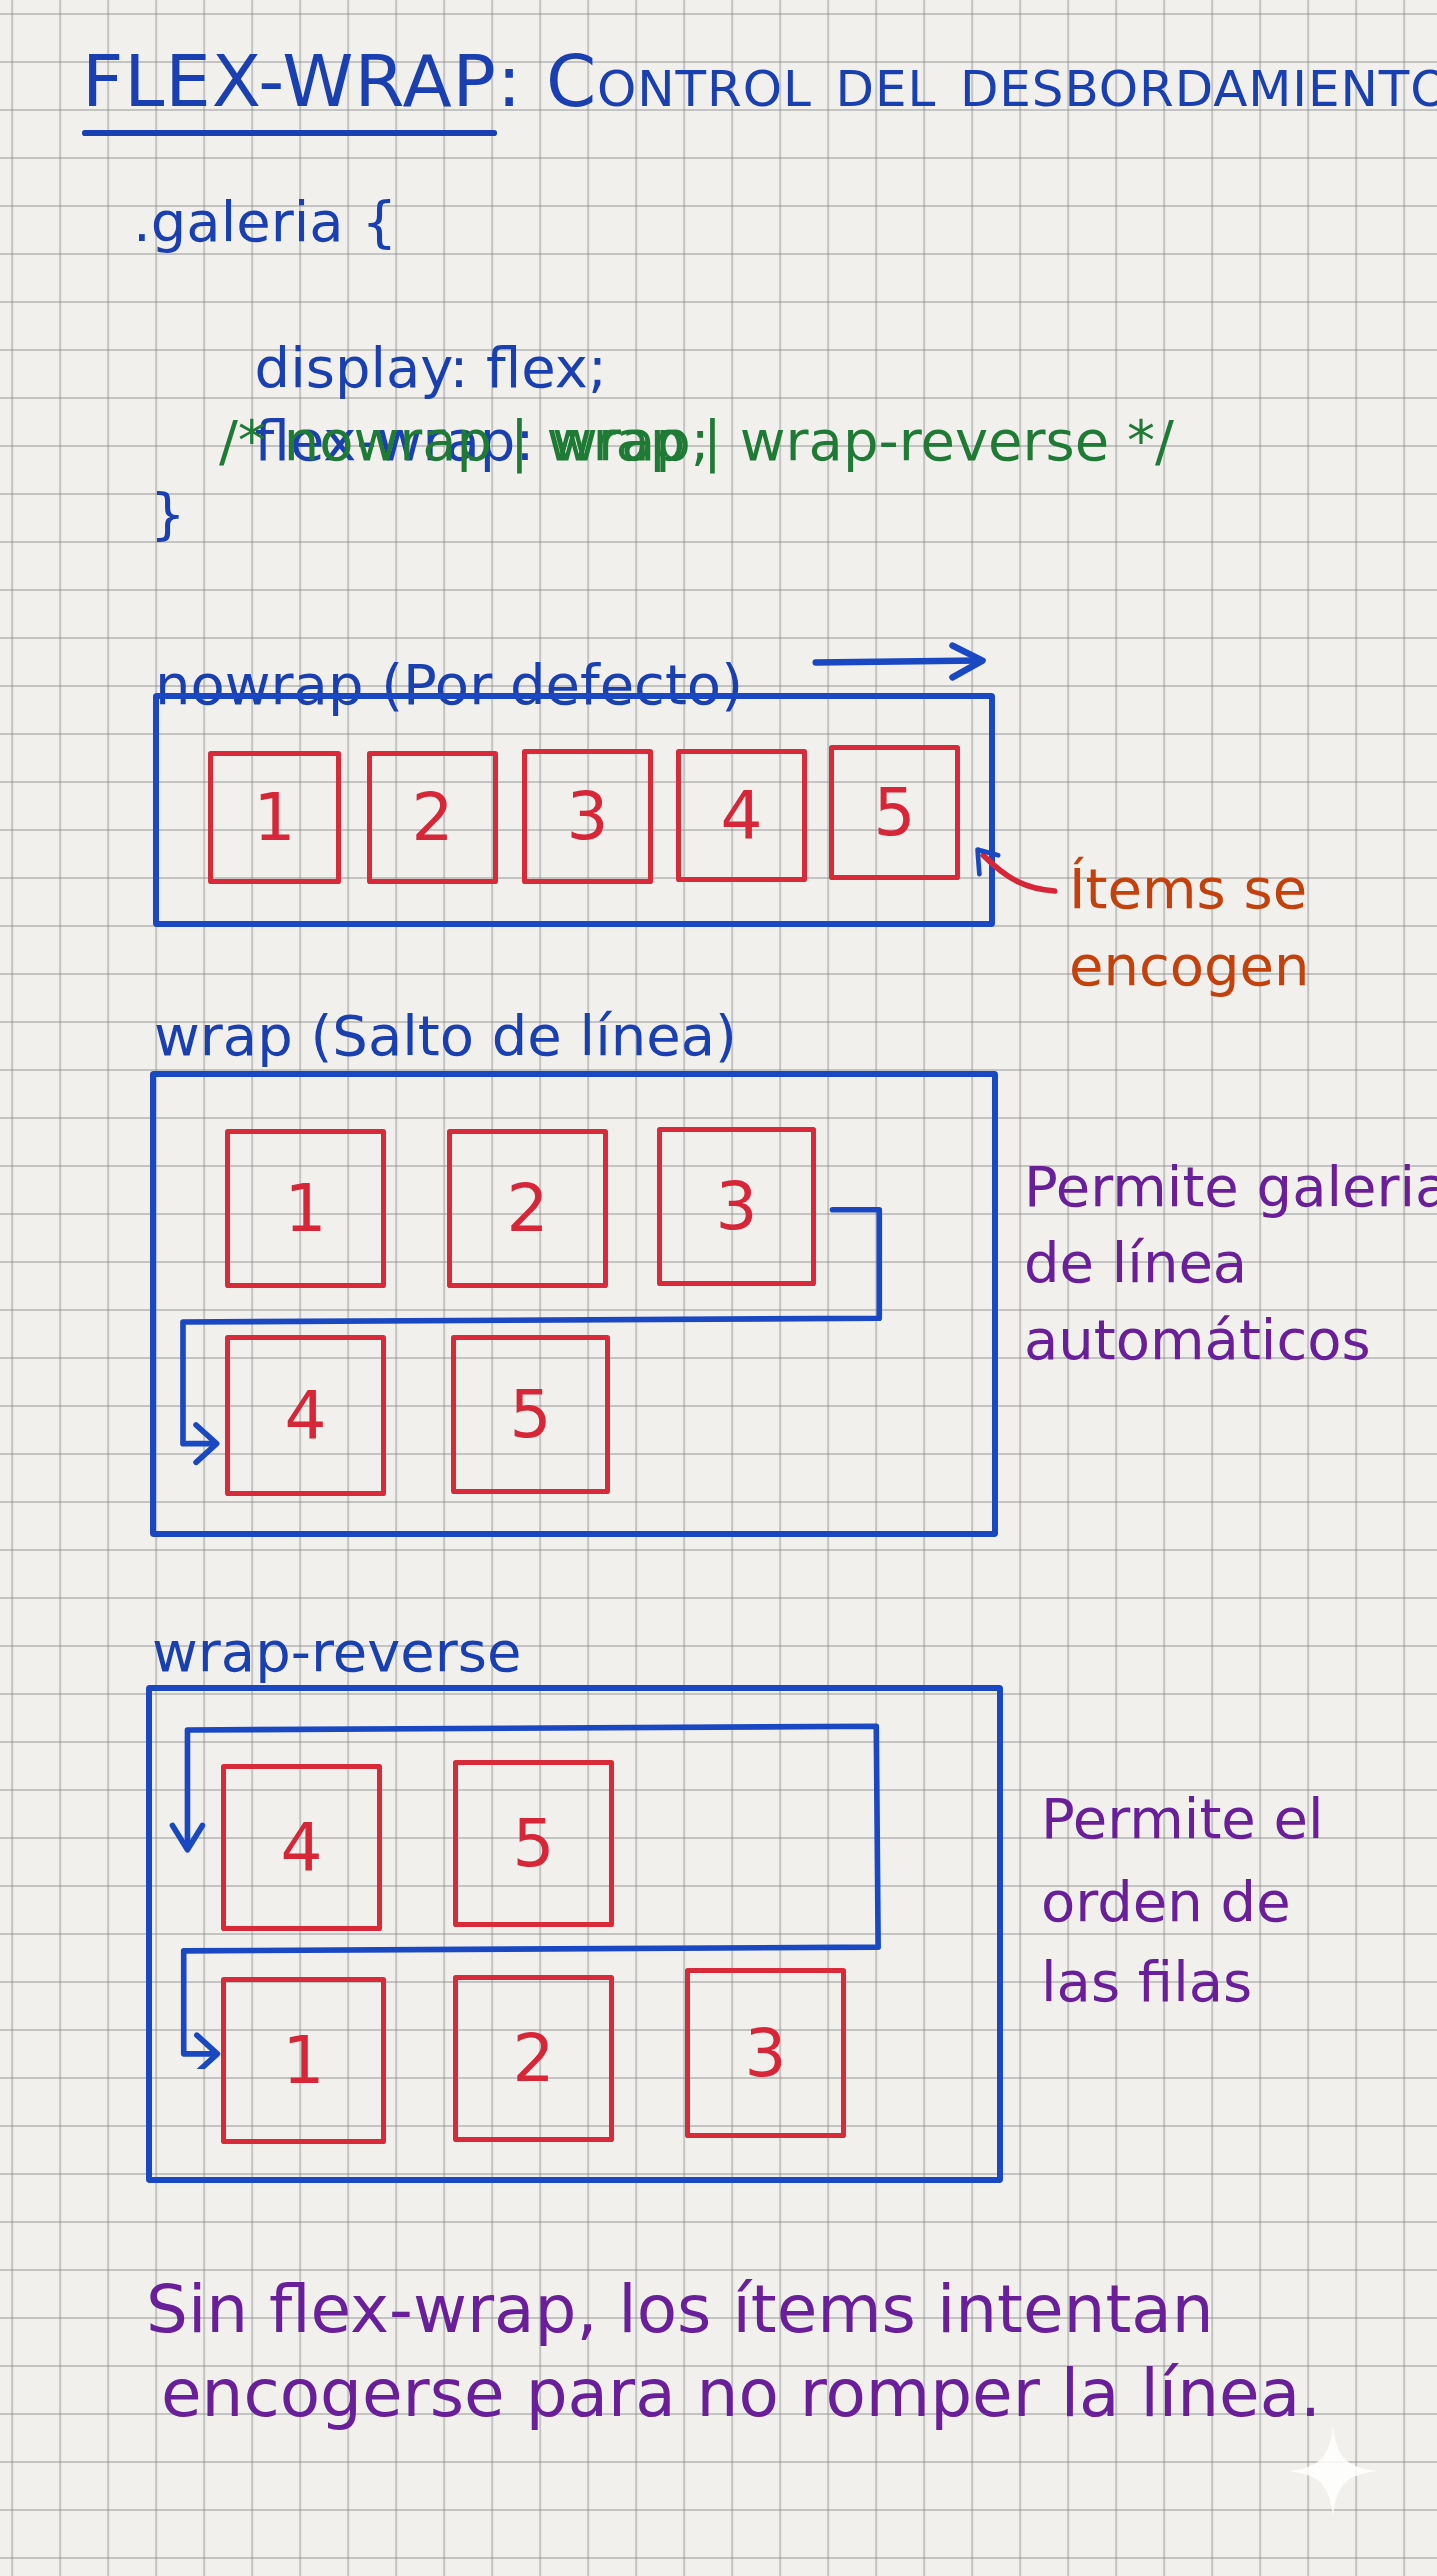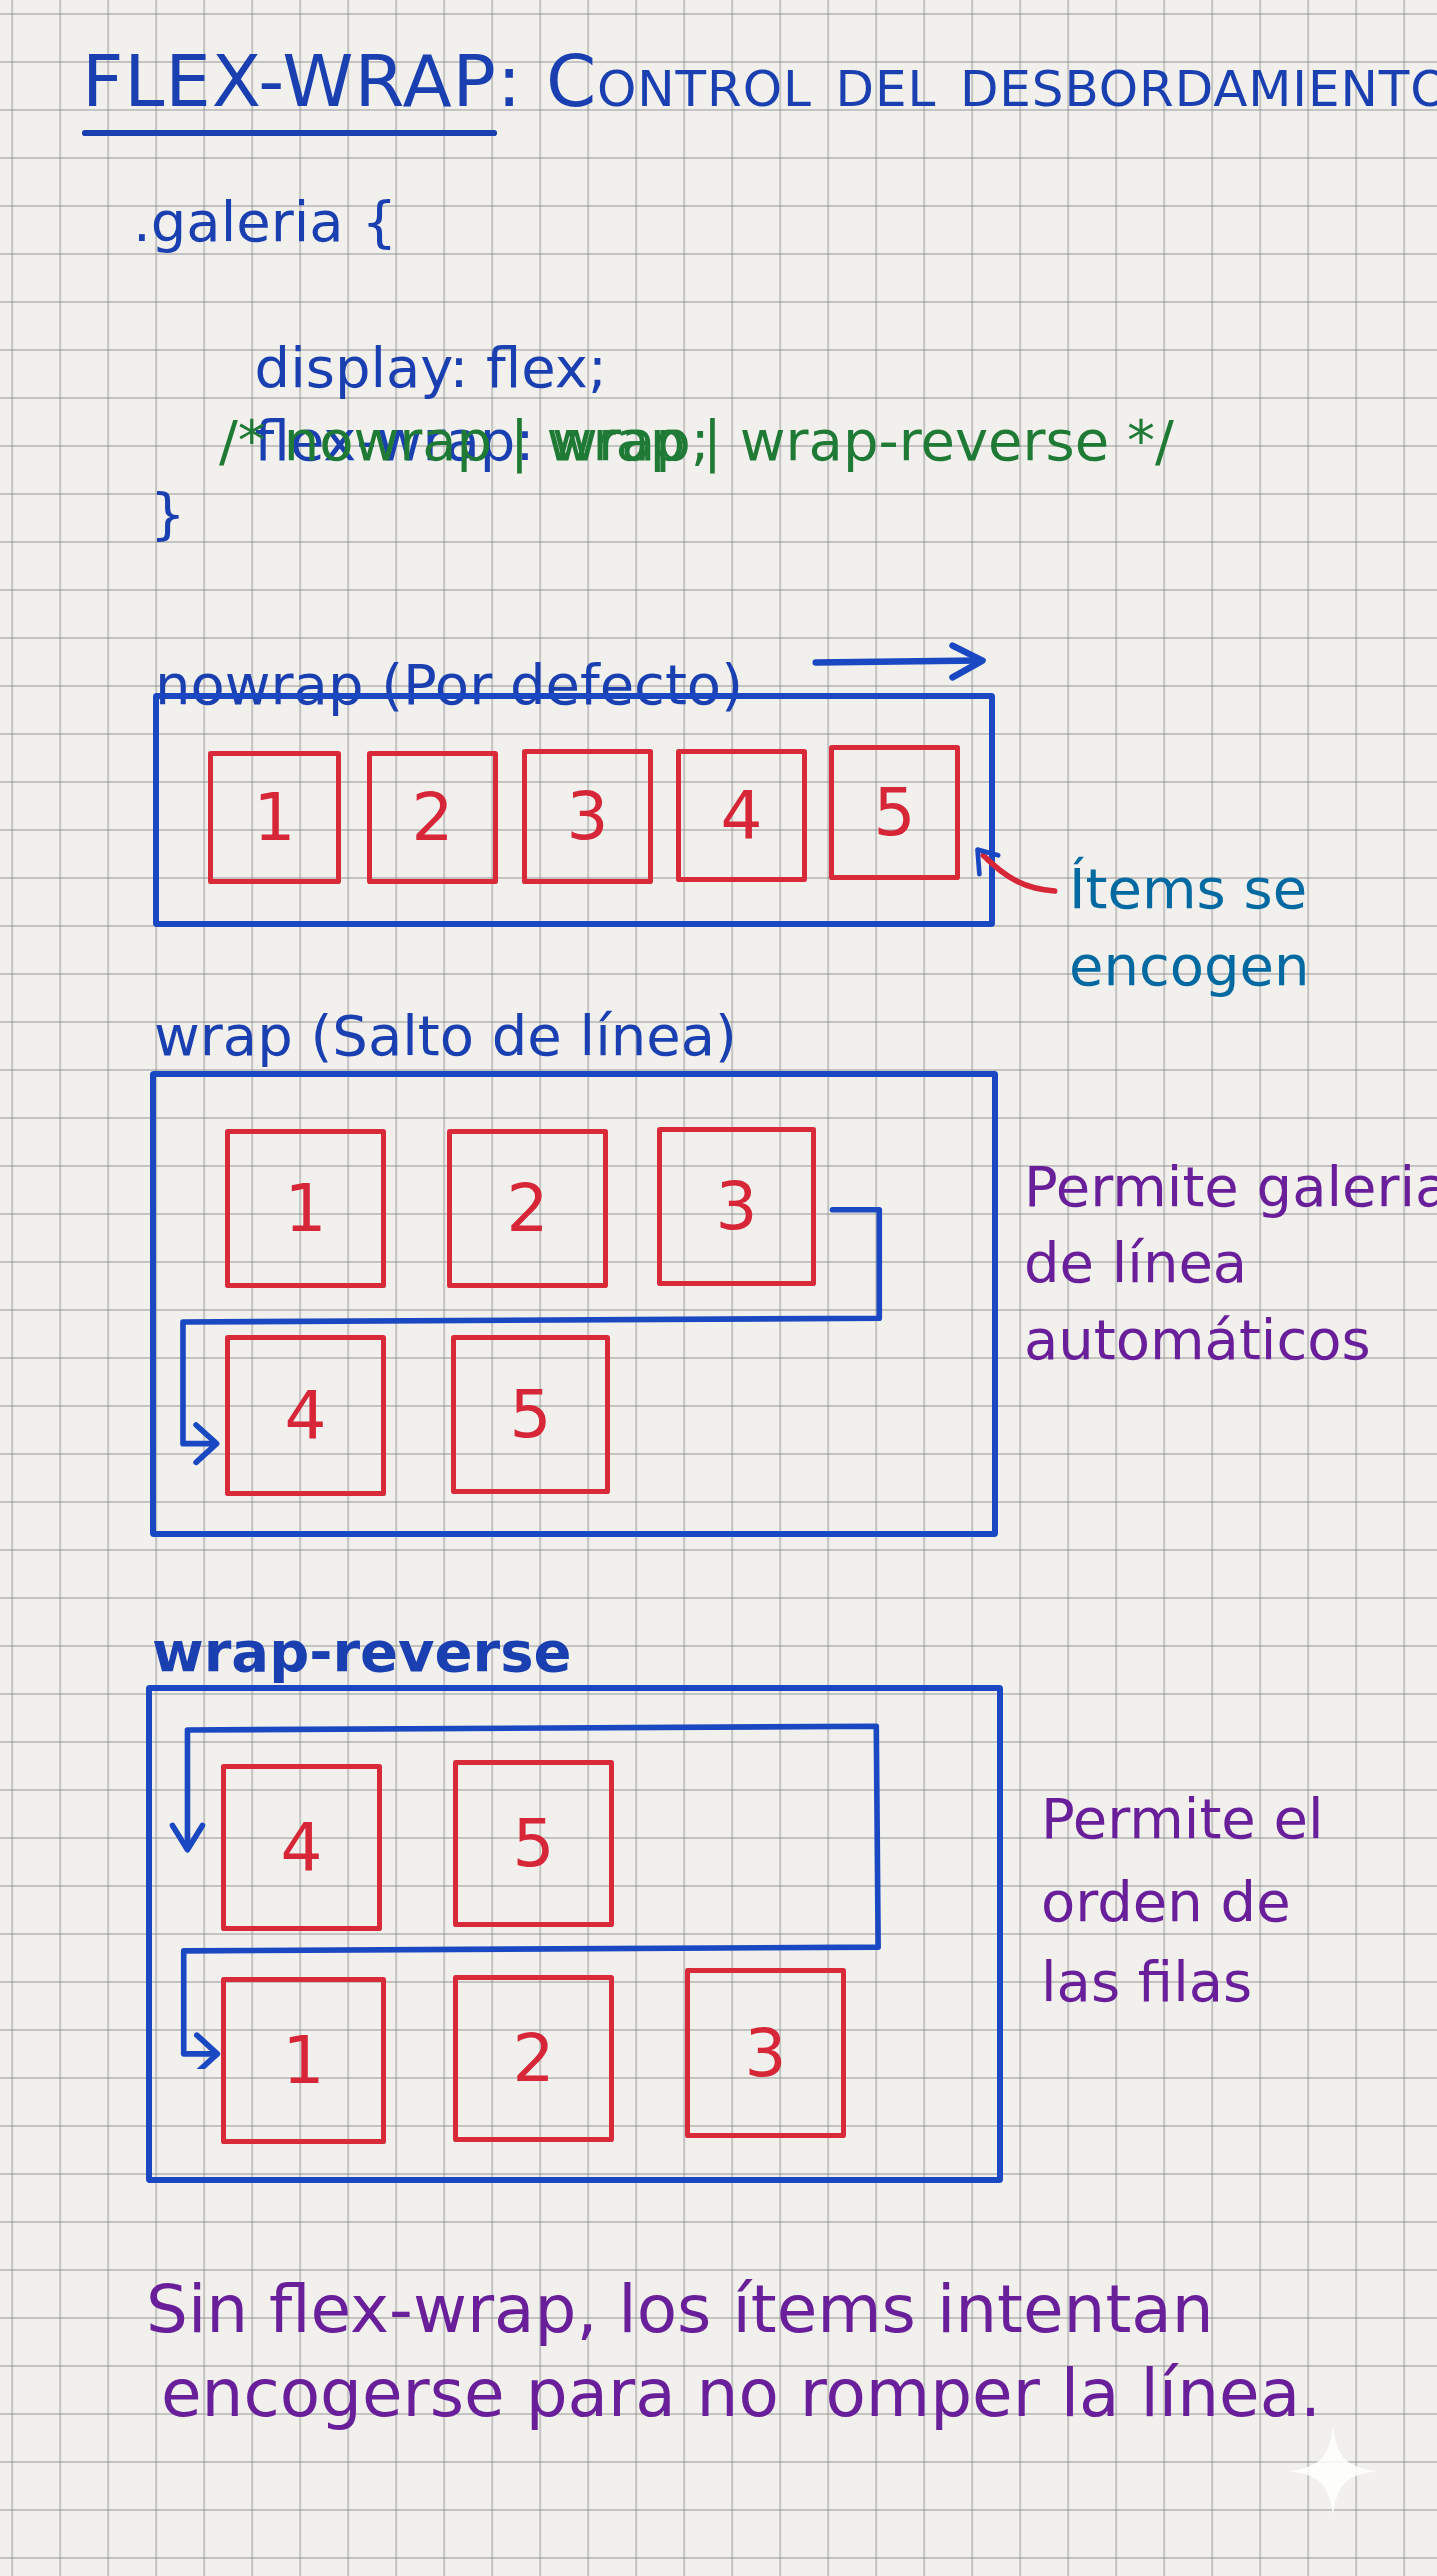--- a/index.html
+++ b/index.html
@@ -9,21 +9,21 @@
     background-image:
       linear-gradient(to right, rgba(140,140,140,0.45) 1.9px, transparent 1.9px),
       linear-gradient(to bottom, rgba(140,140,140,0.45) 1.9px, transparent 1.9px);
     background-size: 48px 48px;
     background-position: 11.2px 13px;
     font-family: "DejaVu Sans", sans-serif;
   }
   .abs { position: absolute; }
   .blue { color: #1a3fb0; }
   .green { color: #1f7a35; }
-  .red { color: #0369a1; }
+  .red { color: #c2410c; }
   .purple { color: #6a1f9a; }
 
   .title {
     left: 82px; top: 39px; font-size: 72px; letter-spacing: 0.9px;
     white-space: nowrap; font-weight: normal;
   }
   .title .t1 { position: relative; }
   .title .t1::after {
     content: ""; position: absolute; left: 0; right: 0; bottom: -13px;
     height: 5.6px; background: #1a3fb0; border-radius: 2.8px;
@@ -93,21 +93,21 @@
 <div class="item" style="left:225px; top:1335px; width:161px; height:161px;">4</div>
 <div class="item" style="left:451px; top:1335px; width:159px; height:159px;">5</div>
 <svg class="flow" style="left:168px; top:1189px;" width="730" height="281" viewBox="0 0 780 300">
   <path d="M710 22 L760 22 L760 138 L16 142 L16 272 L48 272" stroke="#1a48c2" stroke-width="6" fill="none" stroke-linecap="round" stroke-linejoin="round"></path>
   <path d="M30 252 L52 272 L30 292" stroke="#1a48c2" stroke-width="6" fill="none" stroke-linecap="round" stroke-linejoin="round"></path>
 </svg>
 <div class="abs side purple" style="left:1024px; top:1148px;">Permite galeria</div>
 <div class="abs side purple" style="left:1024px; top:1224px;">de línea</div>
 <div class="abs side purple" style="left:1024px; top:1301px;">automáticos</div>
 
-<div class="abs label blue" style="left:152px; top:1619px;font-weight:bold;">wrap-reverse</div>
+<div class="abs label blue" style="left:152px; top:1619px;">wrap-reverse</div>
 <div class="box" style="left:146px; top:1685px; width:857px; height:498px;"></div>
 <div class="item" style="left:221px; top:1764px; width:161px; height:167px;">4</div>
 <div class="item" style="left:453px; top:1760px; width:161px; height:167px;">5</div>
 <div class="item" style="left:221px; top:1977px; width:165px; height:167px;">1</div>
 <div class="item" style="left:453px; top:1975px; width:161px; height:167px;">2</div>
 <div class="item" style="left:685px; top:1968px; width:161px; height:170px;">3</div>
 <svg class="flow" style="left:165px; top:1713px;" width="730" height="356" viewBox="0 0 780 380">
   <path d="M24 140 L24 18 L760 14 L762 250 L20 254 L20 364 L52 364" stroke="#1a48c2" stroke-width="6" fill="none" stroke-linecap="round" stroke-linejoin="round"></path>
   <path d="M8 120 L24 146 L40 120" stroke="#1a48c2" stroke-width="6" fill="none" stroke-linecap="round" stroke-linejoin="round"></path>
   <path d="M34 344 L56 364 L34 384" stroke="#1a48c2" stroke-width="6" fill="none" stroke-linecap="round" stroke-linejoin="round"></path>

